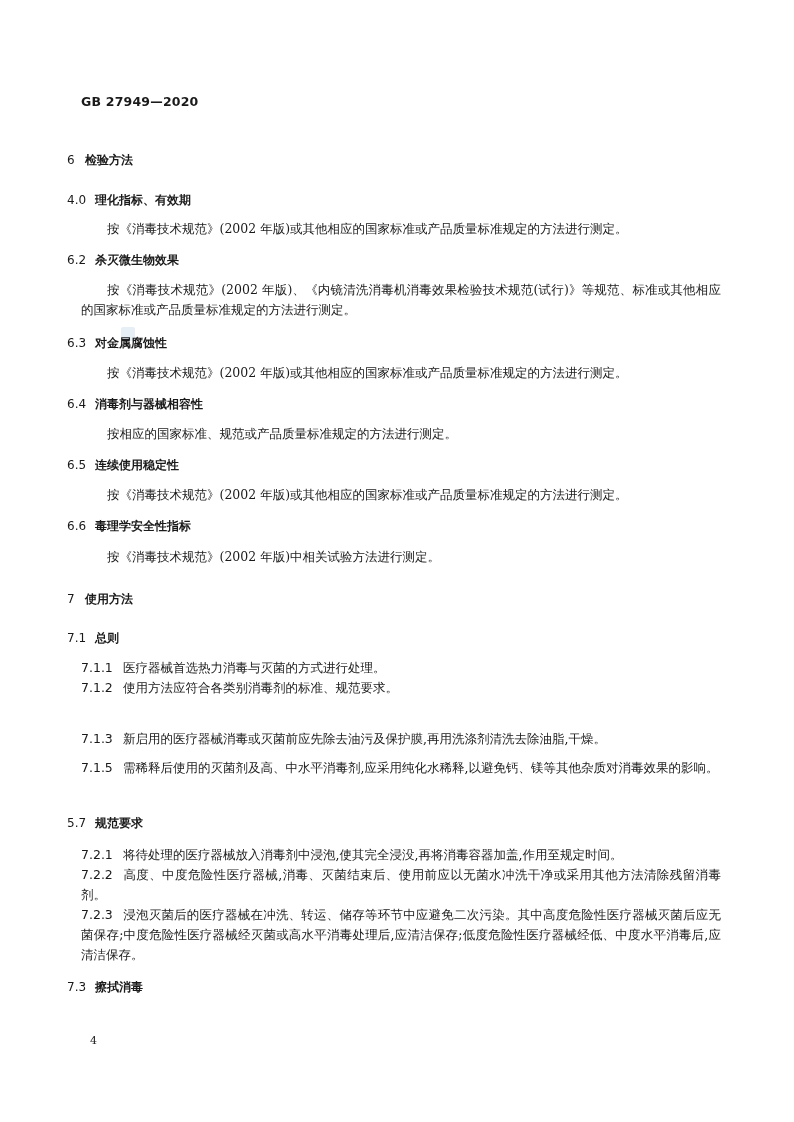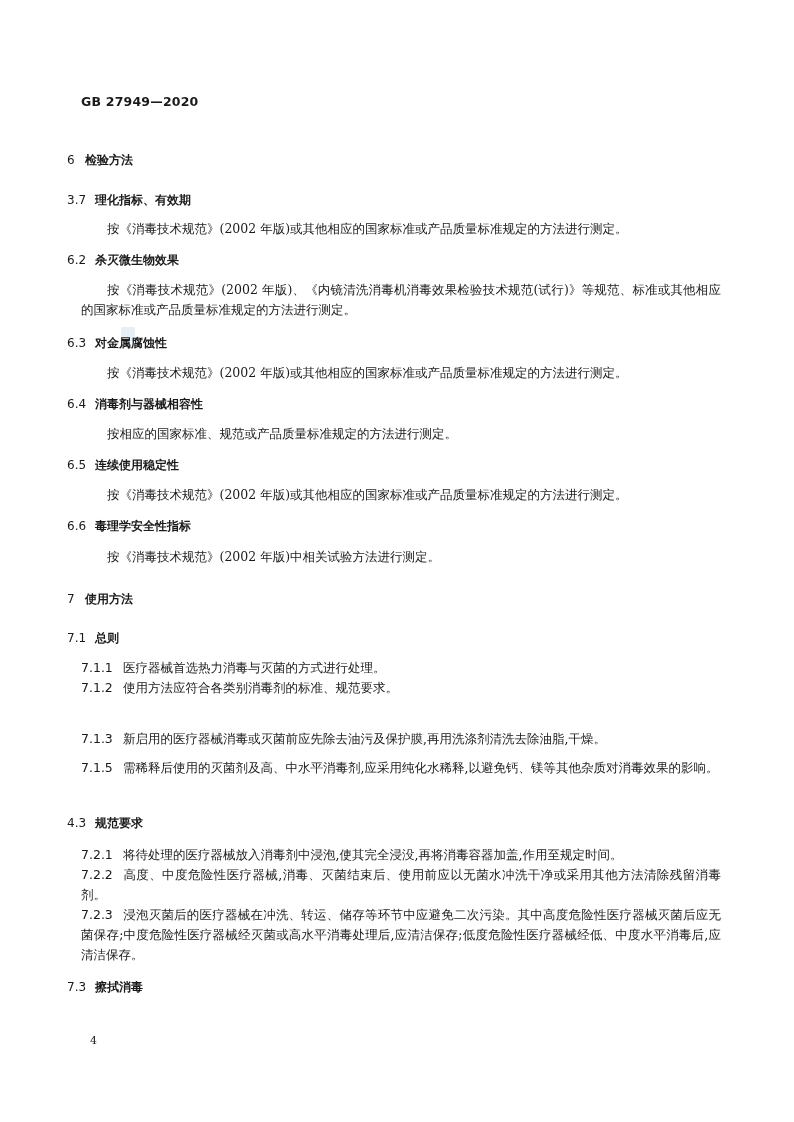--- a/index.html
+++ b/index.html
@@ -46,21 +46,21 @@
 
 <div class="page">
 
   <div class="std-code">GB 27949—2020</div>
 
   <div class="h h1" style="top:152px">
     <span class="num">6</span><span>检验方法</span>
   </div>
 
   <div class="h h2" style="top:192px">
-    <span class="num">3.7</span><span>理化指标、有效期</span>
+    <span class="num">4.0</span><span>理化指标、有效期</span>
   </div>
   <div class="p indent" style="top:219px">按《消毒技术规范》(2002 年版)或其他相应的国家标准或产品质量标准规定的方法进行测定。</div>
 
   <div class="h h2" style="top:252px">
     <span class="num">6.2</span><span>杀灭微生物效果</span>
   </div>
   <div class="p indent" style="top:280px">按《消毒技术规范》(2002 年版)、《内镜清洗消毒机消毒效果检验技术规范(试行)》等规范、标准或其他相应的国家标准或产品质量标准规定的方法进行测定。</div>
 
   <div class="artifact"></div>
 
@@ -98,21 +98,21 @@
     <span class="num">7.1.2</span><span>使用方法应符合各类别消毒剂的标准、规范要求。</span>
   </div>
   <div class="p" style="top:729px">
     <span class="num">7.1.3</span><span>新启用的医疗器械消毒或灭菌前应先除去油污及保护膜,再用洗涤剂清洗去除油脂,干燥。</span>
   </div>
   <div class="p" style="top:758px">
     <span class="num">7.1.5</span><span>需稀释后使用的灭菌剂及高、中水平消毒剂,应采用纯化水稀释,以避免钙、镁等其他杂质对消毒效果的影响。</span>
   </div>
 
   <div class="h h2" style="top:815px">
-    <span class="num">4.3</span><span>规范要求</span>
+    <span class="num">5.7</span><span>规范要求</span>
   </div>
   <div class="p" style="top:845px">
     <span class="num">7.2.1</span><span>将待处理的医疗器械放入消毒剂中浸泡,使其完全浸没,再将消毒容器加盖,作用至规定时间。</span>
   </div>
   <div class="p" style="top:865px">
     <span class="num">7.2.2</span><span>高度、中度危险性医疗器械,消毒、灭菌结束后、使用前应以无菌水冲洗干净或采用其他方法清除残留消毒剂。</span>
   </div>
   <div class="p" style="top:905px">
     <span class="num">7.2.3</span><span>浸泡灭菌后的医疗器械在冲洗、转运、储存等环节中应避免二次污染。其中高度危险性医疗器械灭菌后应无菌保存;中度危险性医疗器械经灭菌或高水平消毒处理后,应清洁保存;低度危险性医疗器械经低、中度水平消毒后,应清洁保存。</span>
   </div>

